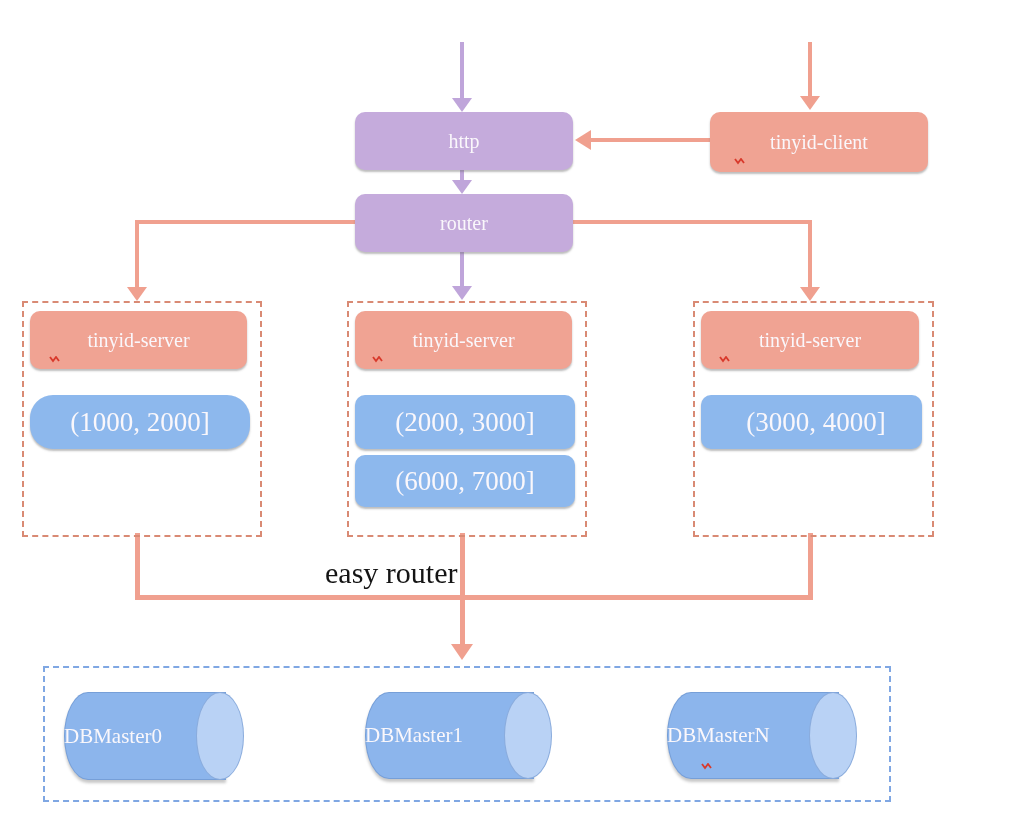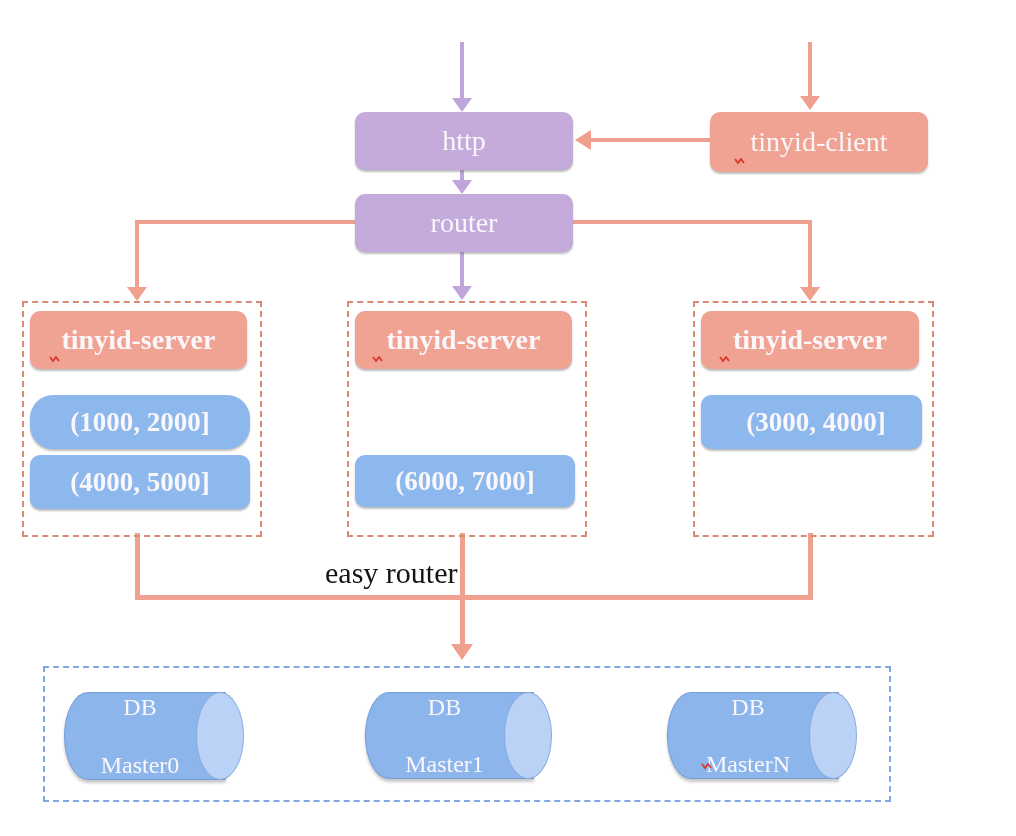--- a/index.html
+++ b/index.html
@@ -15,30 +15,30 @@
     --box-text:#faf7fb;
     --label-text:#141414;
   }
   html,body{margin:0;padding:0;background:#ffffff;}
   .canvas{
     position:relative;width:1016px;height:836px;background:#ffffff;
     font-family:"Liberation Serif", serif;overflow:hidden;
   }
   .node{
     position:absolute;display:flex;align-items:center;justify-content:center;
-    border-radius:10px;color:var(--box-text);font-size:28px;z-index:3;
+    border-radius:10px;color:var(--box-text);font-size:20px;z-index:3;
     box-shadow:0 2px 2px rgba(110,110,110,.45);
   }
   .purple{background:var(--purple-box);}
   .salmon{background:var(--salmon-box);}
   .blue{background:var(--blue-box);font-size:27px;}
   .group{
     position:absolute;border:2px dashed var(--salmon-dash);z-index:2;background:transparent;
   }
-  .group .node{position:absolute;font-weight:bold;}
+  .group .node{position:absolute;}
   .dbgroup{
     position:absolute;border:2px dashed var(--blue-dash);z-index:2;
   }
   .vline,.hline{position:absolute;z-index:1;}
   .vline.p,.hline.p{background:var(--purple-arrow);}
   .vline.s,.hline.s{background:var(--salmon-arrow);}
   .ah{position:absolute;width:0;height:0;z-index:1;}
   .ah-down.p{border-left:10px solid transparent;border-right:10px solid transparent;border-top:14px solid var(--purple-arrow);}
   .ah-down.s{border-left:10px solid transparent;border-right:10px solid transparent;border-top:14px solid var(--salmon-arrow);}
   .ah-down.s.big{border-left:11px solid transparent;border-right:11px solid transparent;border-top:16px solid var(--salmon-arrow);}
@@ -57,22 +57,22 @@
     box-shadow:0 3px 3px rgba(0,0,0,.22);
   }
   .cyl-cap{
     position:absolute;right:0;top:0;bottom:0;width:46px;
     background:var(--cyl-cap);
     border:1px solid rgba(100,140,200,.55);
     border-radius:50%;
   }
   .cyl-text{
     position:absolute;left:0;top:0;bottom:0;right:28px;
-    display:flex;flex-direction:column;align-items:center;justify-content:space-between;
-    color:var(--box-text);font-size:24px;line-height:1.25;
+    display:flex;flex-direction:row;align-items:center;justify-content:flex-start;
+    color:var(--box-text);font-size:21px;line-height:1.25;
   }
 </style>
 </head>
 <body>
 
 <div class="canvas">
 
   <div class="vline p" style="left:460px;top:42px;width:4px;height:58px;"></div>
   <div class="ah ah-down p" style="left:452px;top:98px;"></div>
 
@@ -120,31 +120,31 @@
   <div class="group" style="left:22px;top:301px;width:236px;height:232px;">
     <div class="node salmon" style="left:6px;right:13px;top:8px;height:58px;">
       <span>tinyid-server</span>
       <svg class="squiggle" style="left:19px;bottom:6px;" width="13" height="7" viewBox="0 0 13 7">
           <polyline points="1,1 4,5 7,1 10,5" fill="none" stroke="#d8392b" stroke-width="1.8"></polyline>
         </svg>
     </div>
     <div class="node blue" style="left:6px;right:10px;top:92px;height:54px;border-radius:23px;">
       <span>(1000, 2000]</span>
     </div>
-    <div class="node blue" style="left:6px;right:10px;top:152px;height:54px;">
-      <span>(4000, 5000]</span>
-    </div>
   </div>
 
   <div class="group" style="left:347px;top:301px;width:236px;height:232px;">
     <div class="node salmon" style="left:6px;right:13px;top:8px;height:58px;">
       <span>tinyid-server</span>
       <svg class="squiggle" style="left:17px;bottom:6px;" width="13" height="7" viewBox="0 0 13 7">
           <polyline points="1,1 4,5 7,1 10,5" fill="none" stroke="#d8392b" stroke-width="1.8"></polyline>
         </svg>
+    </div>
+    <div class="node blue" style="left:6px;right:10px;top:92px;height:54px;">
+      <span>(2000, 3000]</span>
     </div>
     <div class="node blue" style="left:6px;right:10px;top:152px;height:52px;">
       <span>(6000, 7000]</span>
     </div>
   </div>
 
   <div class="group" style="left:693px;top:301px;width:237px;height:232px;">
     <div class="node salmon" style="left:6px;right:13px;top:8px;height:58px;">
       <span>tinyid-server</span>
       <svg class="squiggle" style="left:18px;bottom:6px;" width="13" height="7" viewBox="0 0 13 7">

